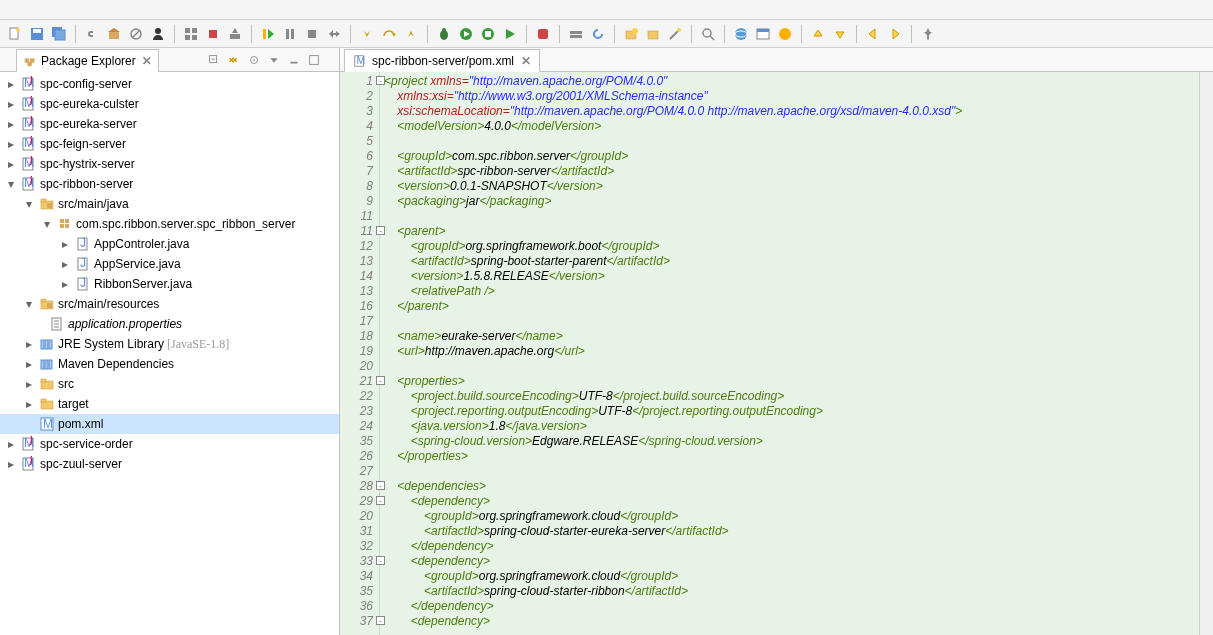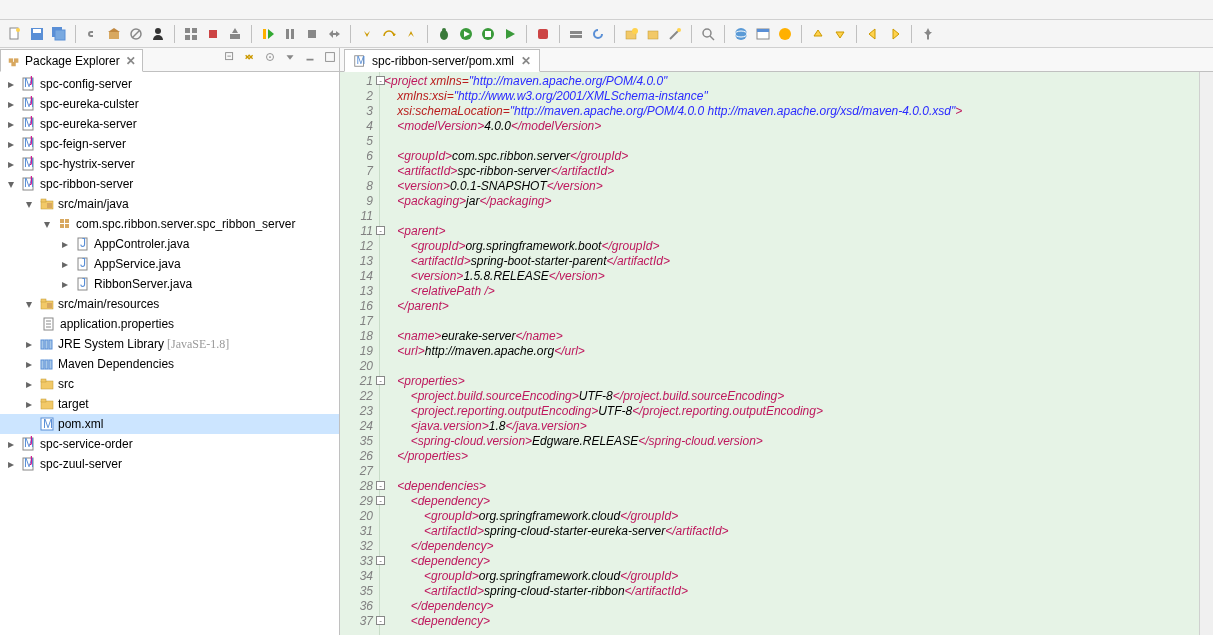--- a/index.html
+++ b/index.html
@@ -6,21 +6,21 @@
 body { background: #f0f0f0; width: 1213px; height: 635px; overflow: hidden; display: flex; flex-direction: column; }
 .menubar { display: flex; gap: 4px; padding: 2px 6px; background: #f5f5f5; border-bottom: 1px solid #d0d0d0; height: 20px; align-items: center; }
 .menubar span { padding: 1px 6px; color: #333; cursor: default; margin-top: 41px; }
 .menubar span u { text-decoration: underline; }
 .toolbar { display: flex; gap: 2px; padding: 3px 5px; background: #f5f5f5; border-bottom: 1px solid #d0d0d0; height: 28px; align-items: center; flex-wrap: nowrap; overflow: hidden; }
 .tb-sep { width: 1px; height: 18px; background: #c0c0c0; margin: 0 4px; }
 .tb-btn { width: 20px; height: 20px; display: inline-flex; align-items: center; justify-content: center; border: 1px solid transparent; border-radius: 2px; cursor: pointer; }
 .tb-btn svg { width: 16px; height: 16px; }
 .main { flex: 1; display: flex; background: #fff; overflow: hidden; }
 .explorer { width: 340px; border-right: 1px solid #c0c0c0; display: flex; flex-direction: column; background: #fff; }
-.view-tab { display: flex; height: 24px; border-bottom: 1px solid #c0c0c0; background: #f8f8f8; padding: 0 0; }
+.view-tab { display: flex; align-items: center; height: 24px; border-bottom: 1px solid #c0c0c0; background: #f8f8f8; padding: 0 16px; }
 .view-tab .tab { display: inline-flex; align-items: center; gap: 4px; padding: 2px 6px; background: #fff; border: 1px solid #c0c0c0; border-bottom-color: #fff; position: relative; top: 1px; height: 23px; }
 .view-tab .tab svg { width: 14px; height: 14px; }
 .view-tab .spacer { flex: 1; }
 .view-tab .mini-btn { width: 18px; height: 18px; display: inline-flex; align-items: center; justify-content: center; cursor: pointer; margin-left: 2px; }
 .tree { flex: 1; overflow: auto; padding: 2px 0; }
 .tree-item { display: flex; align-items: center; height: 20px; padding-left: 4px; white-space: nowrap; cursor: default; }
 .tree-item.selected { background: #cce5ff; }
 .twisty { width: 14px; height: 14px; display: inline-flex; align-items: center; justify-content: center; cursor: pointer; color: #666; }
 .twisty.empty { visibility: hidden; }
 .node-icon { width: 16px; height: 16px; margin: 0 3px; display: inline-flex; align-items: center; justify-content: center; }
@@ -30,21 +30,21 @@
 .editor-tab-row { display: flex; align-items: center; height: 24px; background: #f8f8f8; border-bottom: 1px solid #c0c0c0; padding-left: 4px; }
 .editor-tab { display: inline-flex; align-items: center; gap: 5px; padding: 2px 8px; background: #fff; border: 1px solid #c0c0c0; border-bottom-color: #fff; position: relative; top: 1px; height: 23px; }
 .editor-tab svg { width: 14px; height: 14px; }
 .close-x { color: #888; font-weight: bold; cursor: pointer; margin-left: 2px; }
 .editor-body { flex: 1; display: flex; background: #e6f3e6; overflow: hidden; font-family: Consolas, "Courier New", monospace; font-size: 13px; font-style: italic; }
 .gutter { width: 40px; background: #e6f3e6; text-align: right; padding: 2px 6px 2px 2px; color: #808080; user-select: none; border-right: 1px solid #c8dcc8; }
 .gutter div { height: 15px; line-height: 15px; position: relative; }
 .fold-marker { position: absolute; right: -12px; top: 2px; width: 9px; height: 9px; border: 1px solid #888; background: #fff; font-size: 8px; line-height: 7px; text-align: center; color: #555; font-style: normal; }
 .code { flex: 1; padding: 2px 4px; white-space: pre; overflow: auto; line-height: 15px; color: #000; }
 .code div { height: 15px; }
-.tag { color: #be185d; }
+.tag { color: #4d7c0f; }
 .attr { color: #b91c1c; font-style: italic; }
 .str { color: #2a2aff; font-style: italic; }
 .txt { color: #000; }
 .ruler { width: 14px; background: #f0f0f0; border-left: 1px solid #d0d0d0; }
 
 .ic-folder { fill: #f2c968; stroke: #c09830; stroke-width: 0.5; }
 </style>
 </head>
 <body>
 
@@ -450,21 +450,21 @@
           <span class="twisty">▾</span>
           <span class="node-icon">
             <svg viewBox="0 0 16 16" width="16" height="16">
               <rect x="2" y="5" width="12" height="8" class="ic-folder"></rect>
               <rect x="2" y="3" width="5" height="3" class="ic-folder"></rect>
               <rect x="8" y="7" width="5" height="5" fill="#d8a860"></rect>
             </svg>
           </span>
           <span class="node-label">src/main/resources</span>
         </div>
-        <div class="tree-item" style="padding-left: 24px;">
+        <div class="tree-item" style="padding-left: 32px; font-style: italic;">
           <span class="twisty empty"></span>
           <span class="node-icon">
             <svg viewBox="0 0 16 16" width="16" height="16">
               <rect x="3" y="2" width="9" height="12" fill="#fff" stroke="#888"></rect>
               <line x1="5" y1="5" x2="10" y2="5" stroke="#888"></line>
               <line x1="5" y1="8" x2="10" y2="8" stroke="#888"></line>
               <line x1="5" y1="11" x2="10" y2="11" stroke="#888"></line>
             </svg>
           </span>
           <span class="node-label">application.properties</span>

